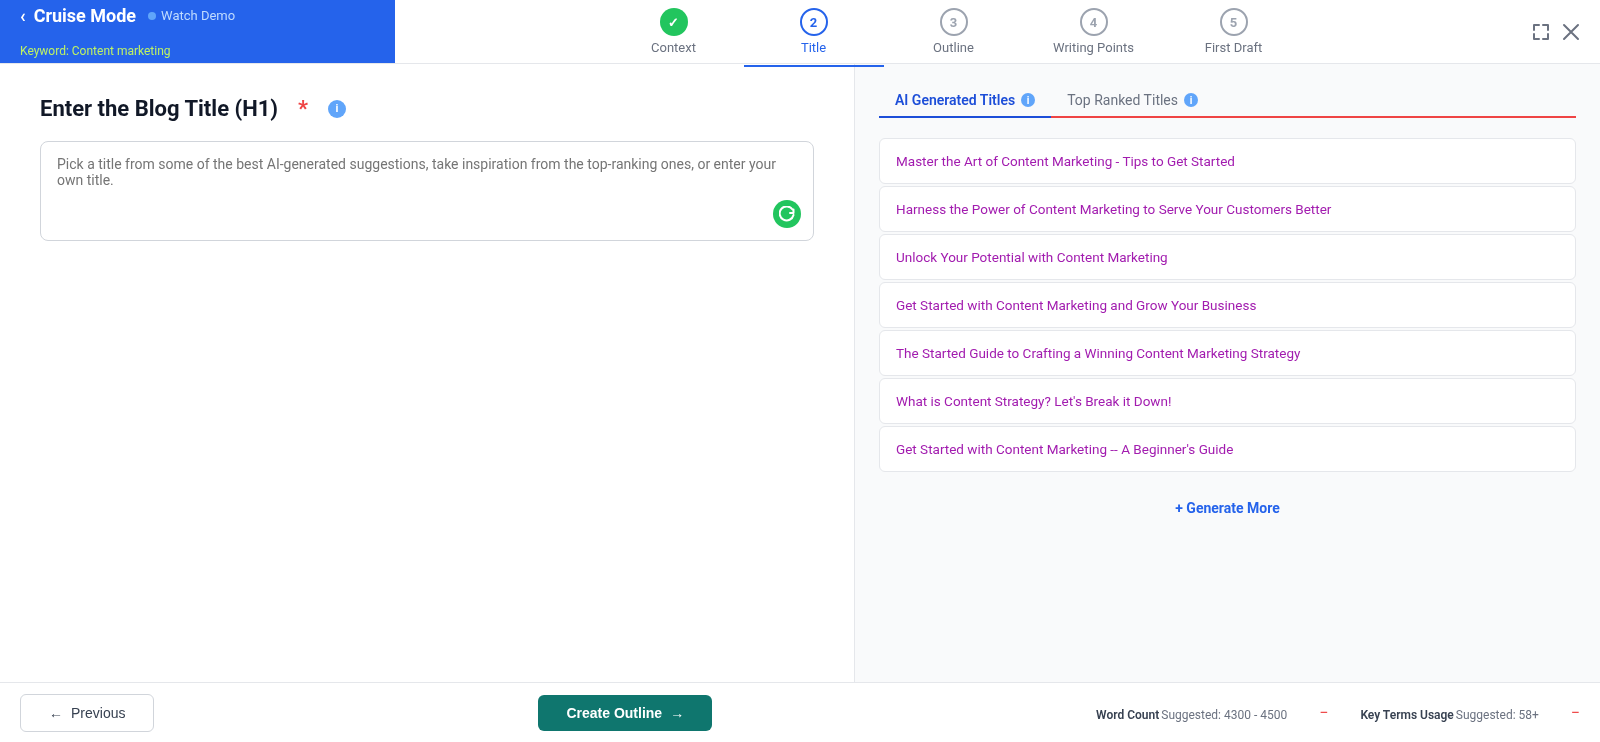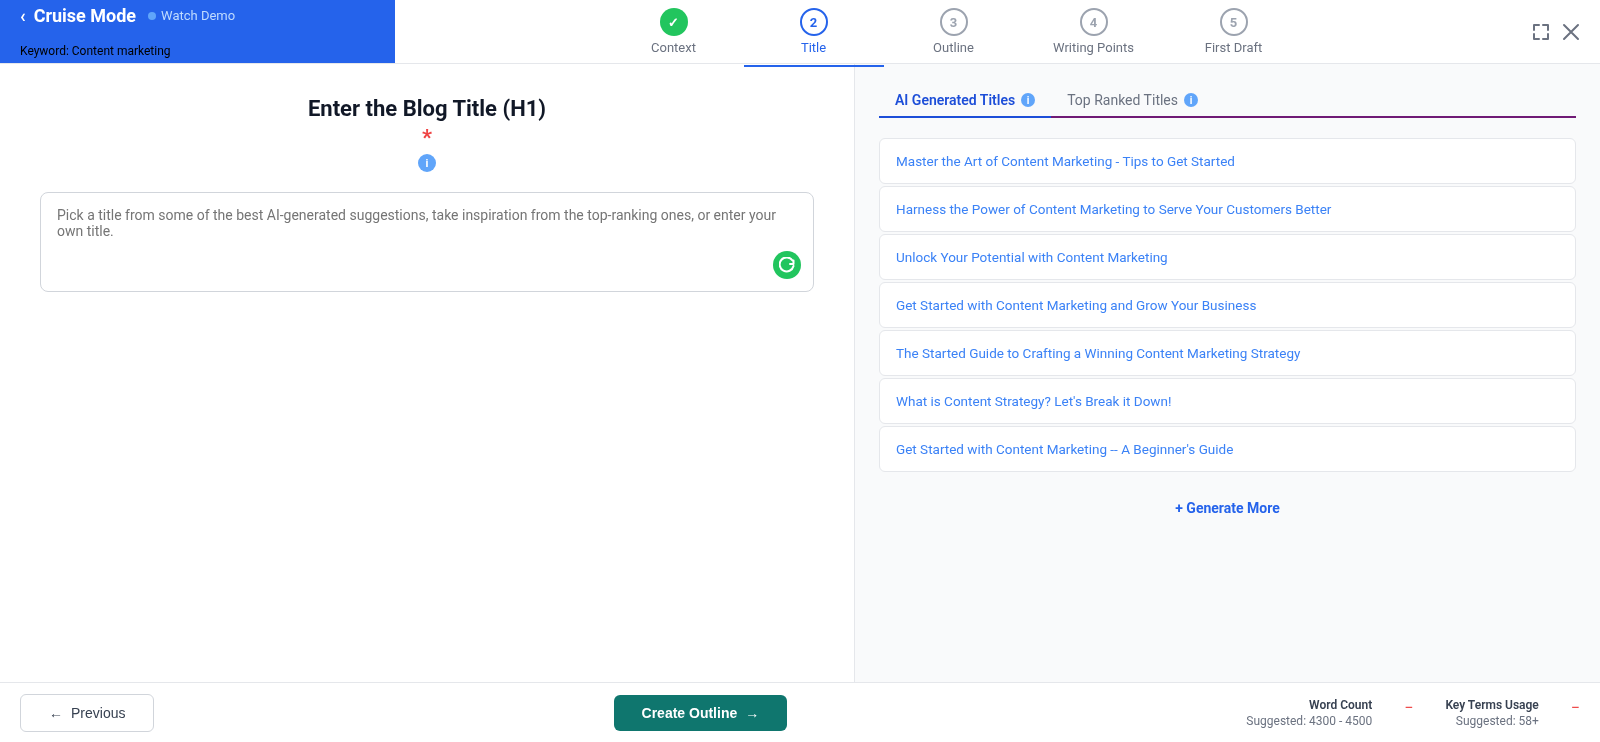--- a/index.html
+++ b/index.html
@@ -36,21 +36,21 @@
     }
     .watch-demo-dot {
       width: 8px;
       height: 8px;
       border-radius: 50%;
       background: #60a5fa;
       display: inline-block;
     }
     .keyword-label {
       font-size: 12px;
-      color: #000000;
+      color: #bef264;
       margin-top: 18px;
     }
 
     .steps-bar {
       flex: 1;
       display: flex;
       align-items: center;
       justify-content: center;
       gap: 0;
       padding: 0 20px;
@@ -139,23 +139,22 @@
       border-right: 1px solid #e5e7eb;
       overflow-y: auto;
     }
 
     .section-title {
       font-size: 22px;
       font-weight: 700;
       color: #111827;
       display: flex;
       align-items: center;
-      gap: 4px;
+      gap: 20px;
       margin-bottom: 20px;
-      flex-direction: column;
     }
     .required-star {
       color: #ef4444;
     }
     .info-icon {
       width: 18px;
       height: 18px;
       border-radius: 50%;
       background: #60a5fa;
       color: #fff;
@@ -208,21 +207,21 @@
     
     .right-panel {
       flex: 1;
       padding: 20px 24px;
       overflow-y: auto;
       background: #f9fafb;
     }
 
     .tabs-row {
       display: flex;
-      border-bottom: 2px solid #701a75;
+      border-bottom: 2px solid #ef4444;
       margin-bottom: 20px;
       gap: 0;
     }
 
     .tab {
       padding: 8px 16px;
       font-size: 14px;
       color: #6b7280;
       cursor: pointer;
       display: flex;
@@ -254,21 +253,21 @@
       flex-direction: column;
       gap: 2px;
     }
 
     .title-suggestion-item {
       padding: 14px 16px;
       background: #fff;
       border: 1px solid #e5e7eb;
       border-radius: 6px;
       font-size: 13.5px;
-      color: #3b82f6;
+      color: #a21caf;
       cursor: pointer;
       transition: background 0.15s;
     }
 
     .generate-more {
       text-align: center;
       margin-top: 28px;
       color: #2563eb;
       font-size: 14px;
       font-weight: 700;
@@ -315,21 +314,21 @@
 
     .footer-right-stats {
       display: flex;
       gap: 32px;
       font-size: 12px;
       color: #6b7280;
     }
 
     .stat-group {
       display: flex;
-      flex-direction: column;
+      flex-direction: row;
       align-items: flex-end;
       gap: 2px;
     }
 
     .stat-label {
       font-weight: 600;
       color: #374151;
     }
 
     .stat-value {

